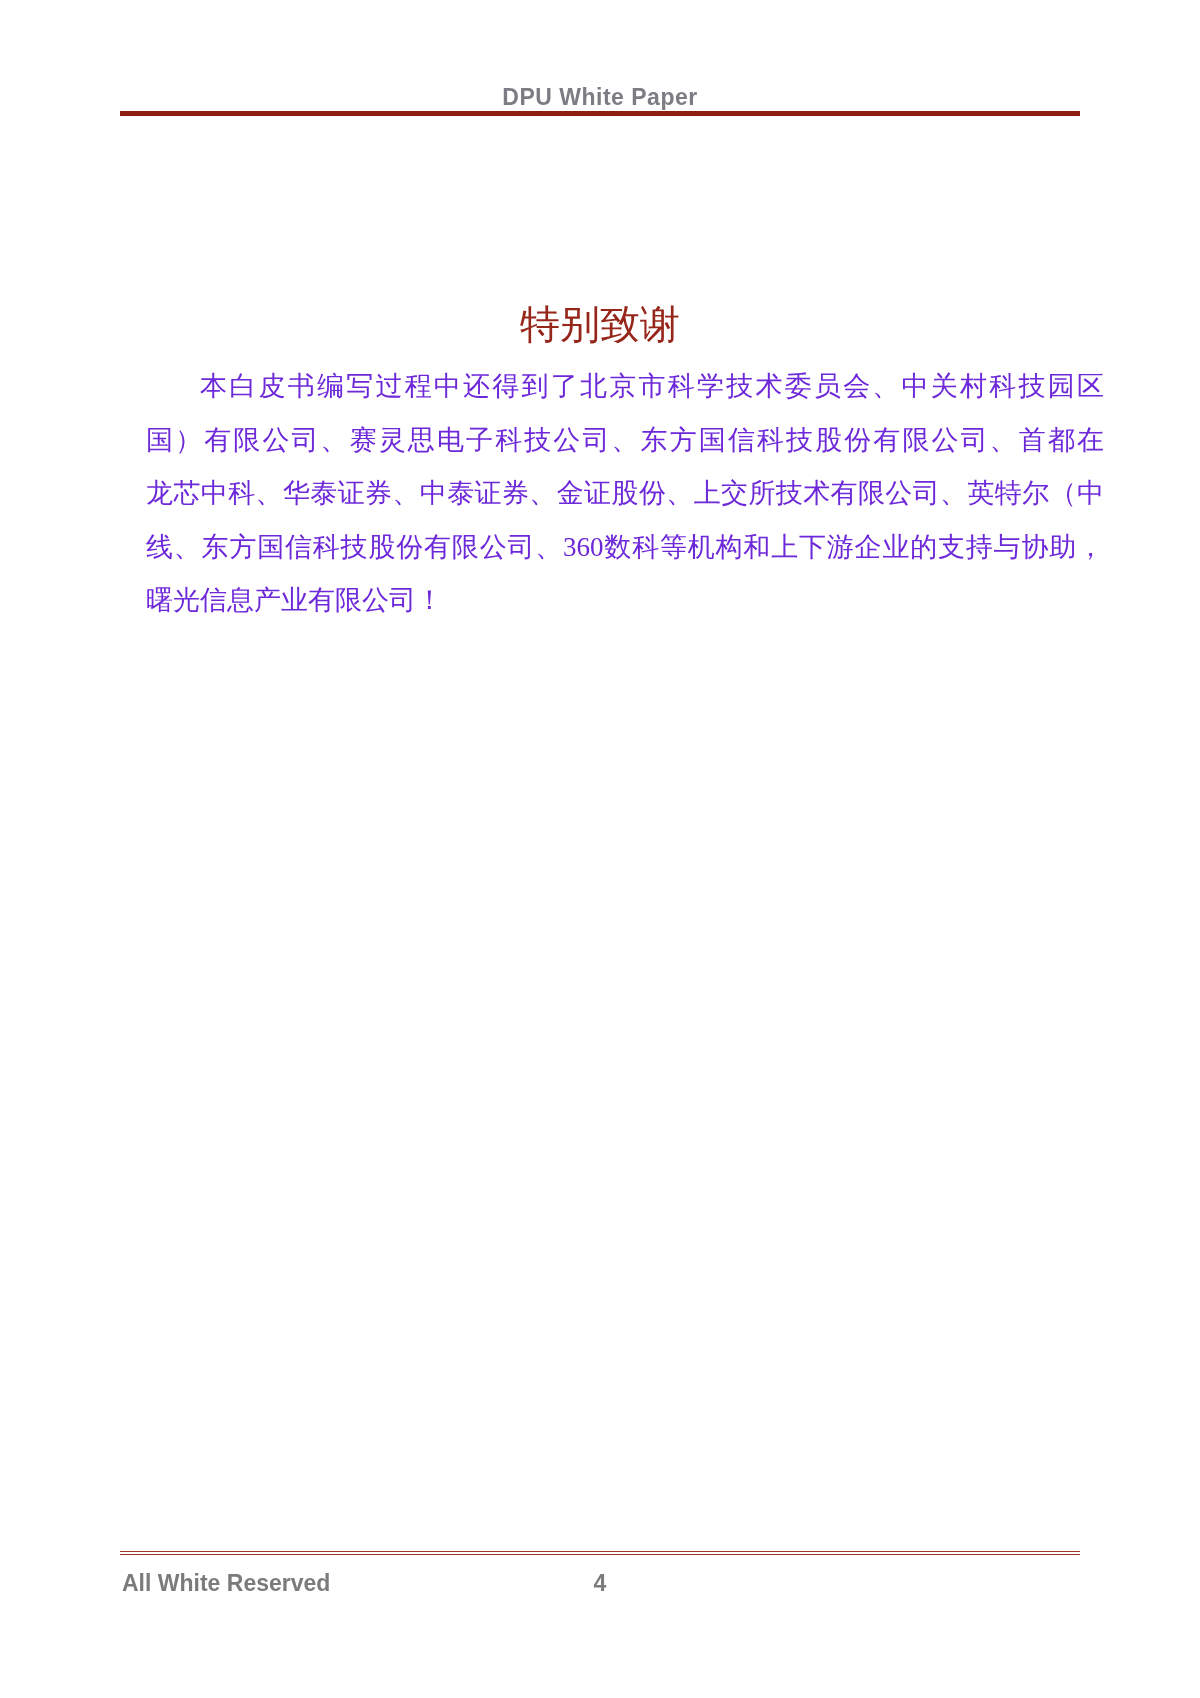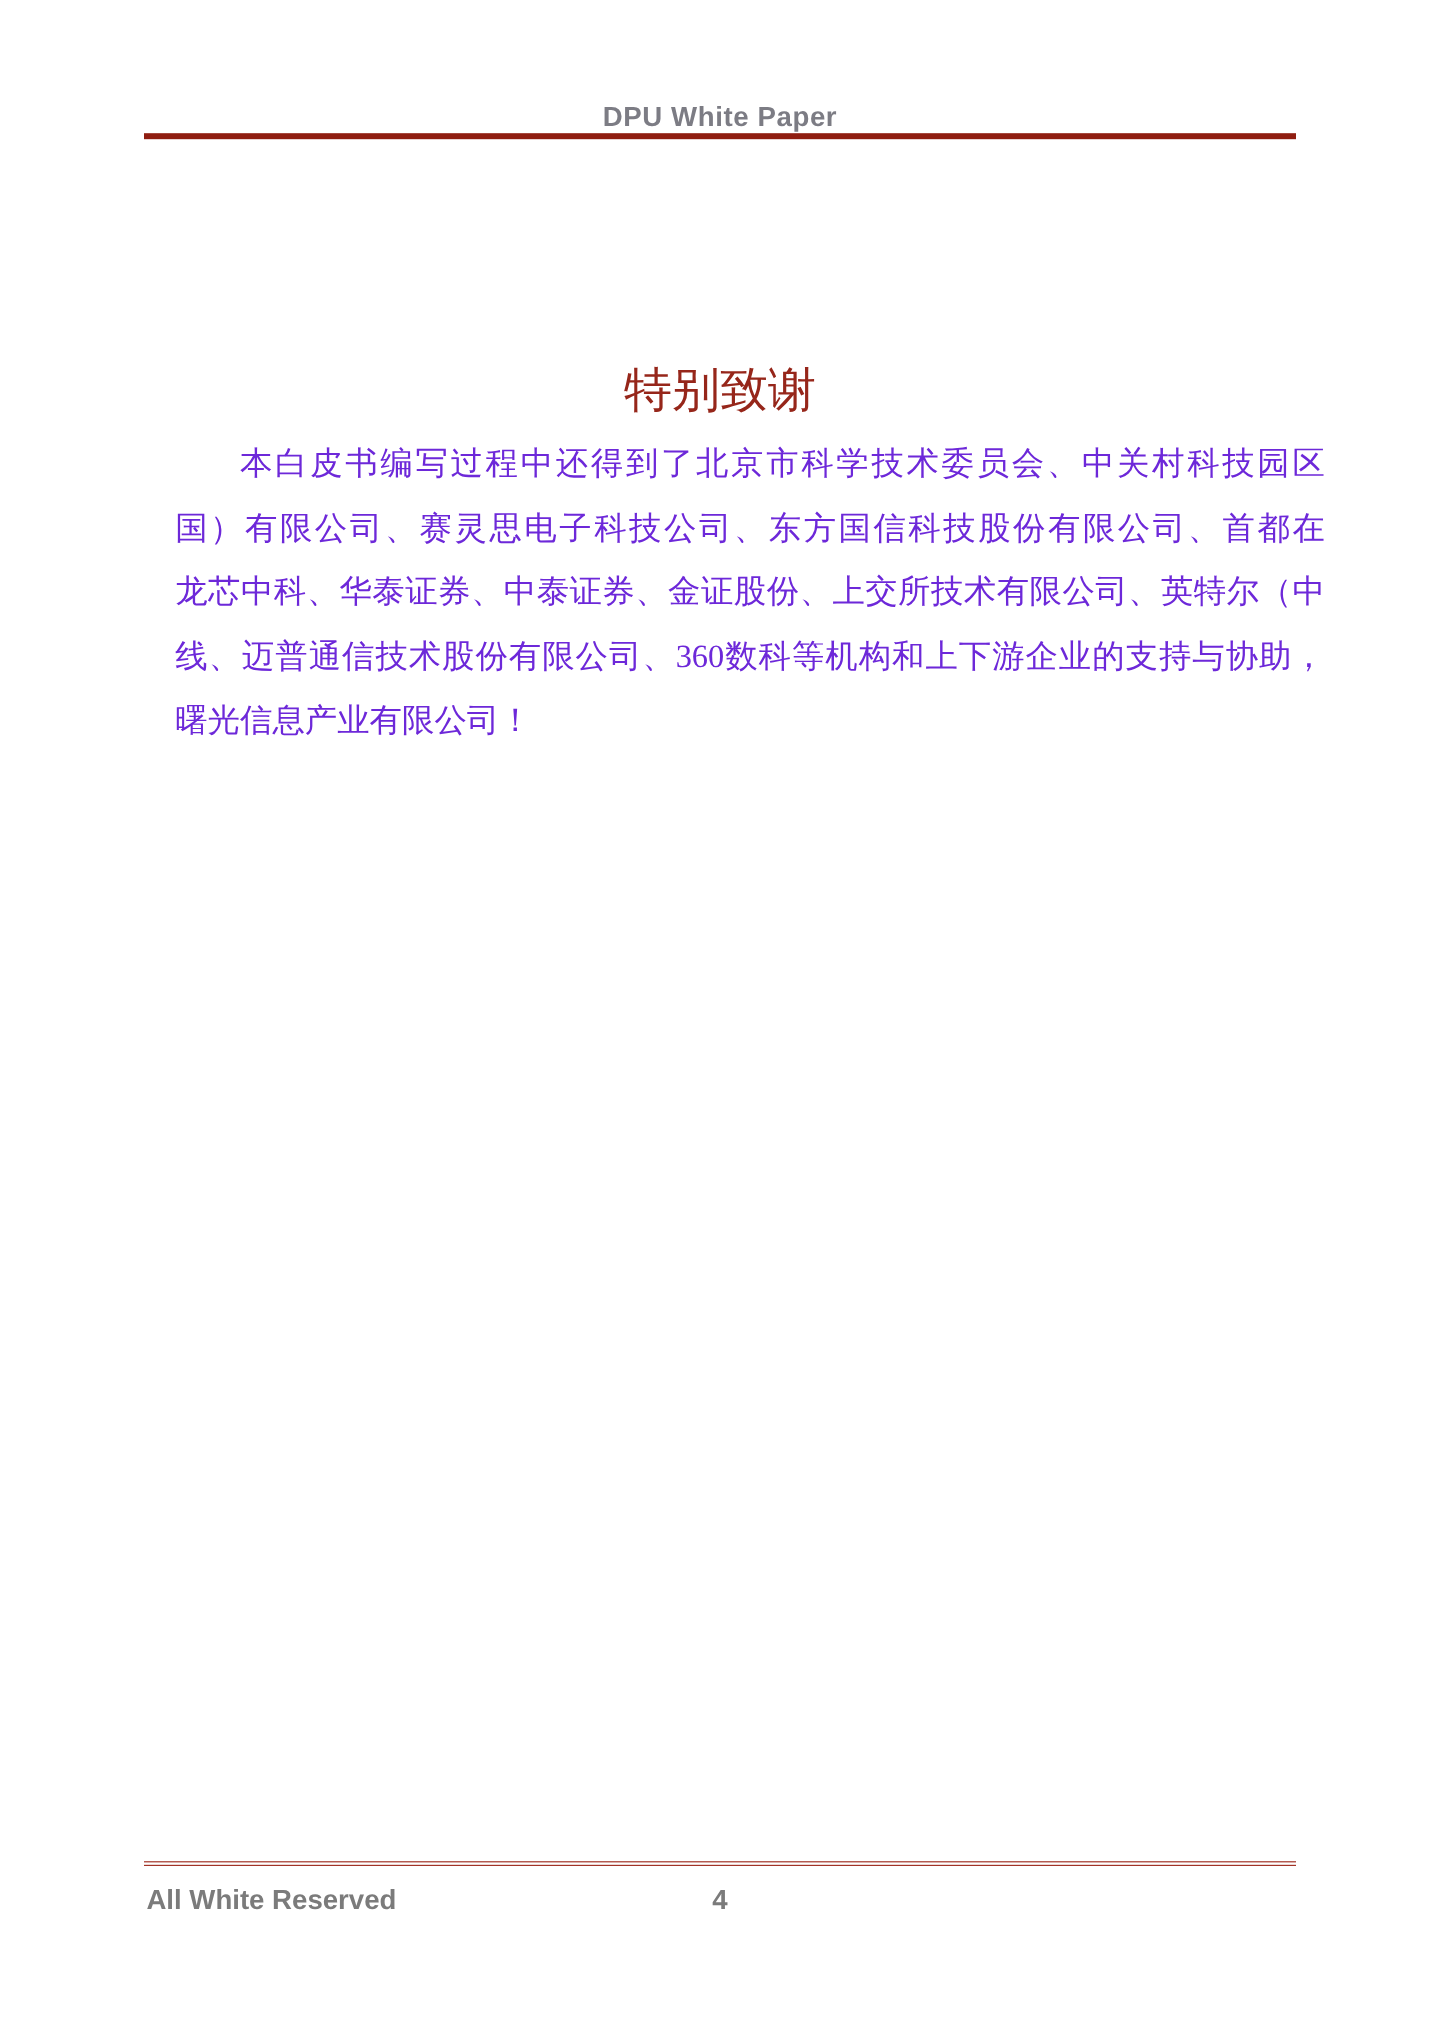--- a/index.html
+++ b/index.html
@@ -108,21 +108,21 @@
 
   <div class="header-title">DPU White Paper</div>
   <div class="header-rule"></div>
 
   <div class="doc-title">特别致谢</div>
 
   <div class="paragraph">
     <div class="pline just indent">本白皮书编写过程中还得到了北京市科学技术委员会、中关村科技园区</div>
     <div class="pline just">国）有限公司、赛灵思电子科技公司、东方国信科技股份有限公司、首都在</div>
     <div class="pline just">龙芯中科、华泰证券、中泰证券、金证股份、上交所技术有限公司、英特尔（中</div>
-    <div class="pline just">线、迈普通信技术股份有限公司、360数科等机构和上下游企业的支持与协助，</div>
+    <div class="pline just">线、东方国信科技股份有限公司、360数科等机构和上下游企业的支持与协助，</div>
     <div class="pline">曙光信息产业有限公司！</div>
   </div>
 
   <div class="footer-rule"></div>
   <div class="footer-copyright">All White Reserved</div>
   <div class="footer-page">4</div>
 
 </div>
 
 </body></html>

